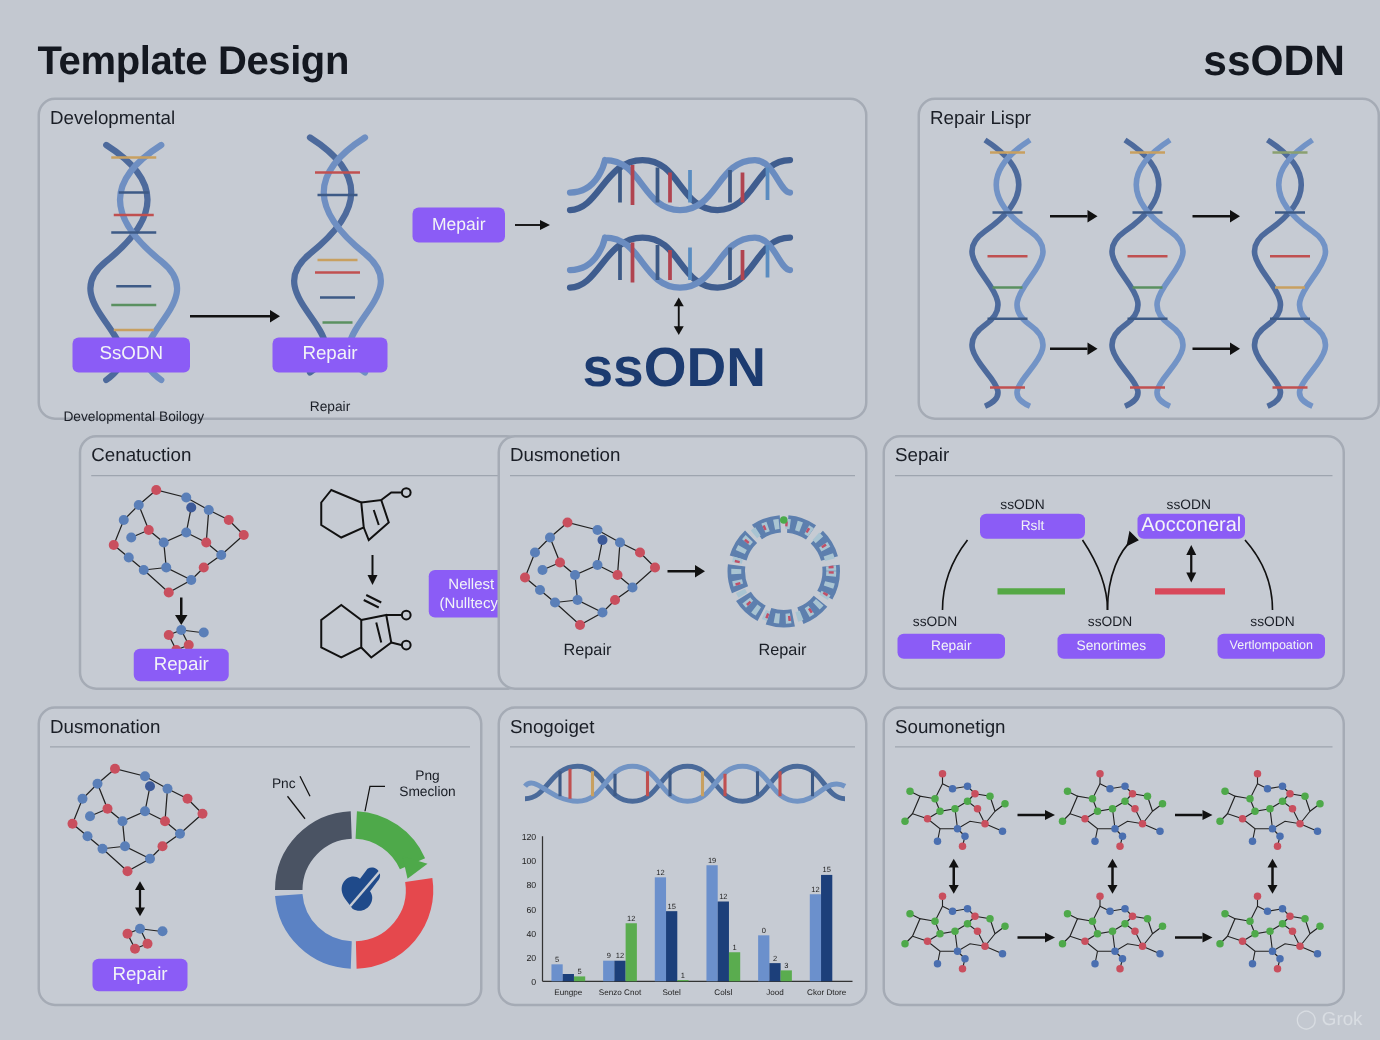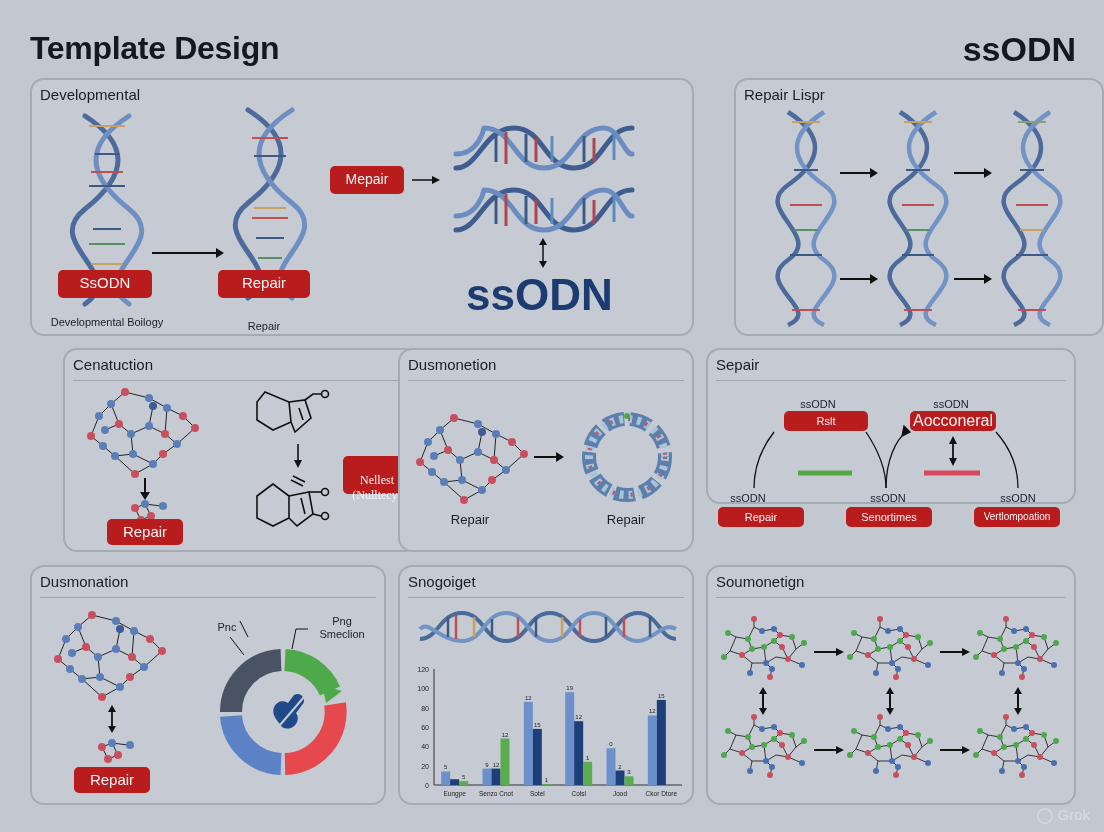--- a/index.html
+++ b/index.html
@@ -15,21 +15,21 @@
   .panel {
     position: absolute;
     border: 2px solid #a5abb5;
     border-radius: 14px;
     background: #c6cbd3;
   }
   .panel-title { position: absolute; left: 8px; top: 6px; font-size: 15px; color: #1a1e26; }
   .panel-rule { position: absolute; left: 8px; right: 8px; top: 30px; height: 1px; background: #9ea5af; }
   .pill {
     position: absolute;
-    background: #b91c1c;
+    background: #8b5cf6;
     color: #f2f4f7;
     border-radius: 5px;
     text-align: center;
     font-size: 14px;
     line-height: 26px;
   }
   .cap { position: absolute; font-size: 12px; color: #1a1e26; text-align: center; }
   svg { position: absolute; overflow: visible; }
   .watermark { position: absolute; right: 14px; bottom: 8px; color: #dde1e6; font-size: 15px; opacity: 0.85; }
 </style>
@@ -70,21 +70,21 @@
       <line x1="16" y1="130" x2="44" y2="130" stroke="#3d5a86"></line>
         <line x1="18" y1="150" x2="42" y2="150" stroke="#5a9060"></line>
     </g>
   </svg>
   <svg width="72" height="10" style="left:120px;top:168px;">
     <line x1="0" y1="5" x2="64" y2="5" stroke="#111" stroke-width="2"></line>
       <polygon points="64,0 72,5 64,10" fill="#111"></polygon>
   </svg>
   <div class="pill" style="left:26px;top:190px;width:94px;height:28px;font-size:15px;">SsODN</div>
   <div class="pill" style="left:186px;top:190px;width:92px;height:28px;font-size:15px;">Repair</div>
-  <div class="cap" style="left:0px;top:236px;width:150px;font-size:11px;">Developmental Boilogy</div>
+  <div class="cap" style="left:0px;top:248px;width:150px;font-size:11px;">Developmental Boilogy</div>
   <div class="cap" style="left:206px;top:240px;width:52px;font-size:11px;">Repair</div>
 
   <div class="pill" style="left:298px;top:86px;width:74px;height:28px;font-size:14px;">Mepair</div>
   <svg width="28" height="10" style="left:380px;top:95px;">
     <line x1="0" y1="5" x2="20" y2="5" stroke="#111" stroke-width="1.5"></line>
       <polygon points="20,1 28,5 20,9" fill="#111"></polygon>
   </svg>
   <svg width="180" height="48" style="left:422px;top:44px;">
     <g fill="none" stroke-width="5" stroke-linecap="round">
       <path d="M2,44 C25,44 30,4 60,4 C90,4 90,44 120,44 C150,44 150,4 178,4" stroke="#3f5d8f"></path>
@@ -250,21 +250,21 @@
     <g stroke="#111" stroke-width="1.6" fill="none">
       <path d="M38,2 L50,8 M36,6 L48,12"></path>
         <path d="M18,10 L2,22 L2,44 L18,52 L34,44 L34,22 Z"></path>
         <path d="M34,22 L54,18 L58,40 L42,52 L34,44 M46,24 L50,40"></path>
       <path d="M54,18 L66,18"></path>
         <circle cx="70" cy="18" r="3.5" fill="#c6cbd3"></circle>
         <path d="M58,40 L66,42"></path>
         <circle cx="70" cy="42" r="3.5" fill="#c6cbd3"></circle>
     </g>
   </svg>
-  <div class="pill" style="left:278px;top:106px;width:68px;height:38px;line-height:15px;padding-top:17px;font-size:12px;font-family:Liberation Serif, serif;">
+  <div class="pill" style="left:278px;top:106px;width:68px;height:38px;line-height:15px;padding-top:4px;font-size:12px;">
     <div>Nellest</div>
     <div>(Nulltecy)</div>
   </div>
 </div>
 
 <div class="panel" style="left:398px;top:348px;width:296px;height:204px;">
   <div class="panel-title">Dusmonetion</div>
   <div class="panel-rule"></div>
   <svg width="120" height="95" style="left:12px;top:60px;">
     <g stroke="#222" stroke-width="1" fill="none">
@@ -302,21 +302,21 @@
   <svg width="110" height="110" style="left:172px;top:52px;">
     <circle cx="55" cy="55" r="38" fill="none" stroke="#5d7fae" stroke-width="14" stroke-dasharray="20 6"></circle>
     <circle cx="55" cy="55" r="38" fill="none" stroke="#a9c4d2" stroke-width="8" stroke-dasharray="4 5"></circle>
     <circle cx="55" cy="55" r="38" fill="none" stroke="#c05068" stroke-width="4" stroke-dasharray="2 16"></circle>
     <circle cx="55" cy="14" r="3" fill="#4aaa4a"></circle>
   </svg>
   <div class="cap" style="left:40px;top:162px;width:60px;font-size:13px;">Repair</div>
   <div class="cap" style="left:196px;top:162px;width:60px;font-size:13px;">Repair</div>
 </div>
 
-<div class="panel" style="left:706px;top:348px;width:370px;height:156px;">
+<div class="panel" style="left:706px;top:348px;width:370px;height:204px;">
   <div class="panel-title">Sepair</div>
   <div class="panel-rule"></div>
   <svg width="370" height="204" style="left:0;top:0;">
     <g stroke="#111" stroke-width="1.3" fill="none">
       <path d="M66,82 C52,100 46,118 46,138"></path>
         <path d="M158,82 C170,100 178,118 178,138"></path>
       <path d="M178,138 C178,110 188,90 198,82"></path>
         <polygon points="196,76 202,82 194,86" fill="#111"></polygon>
       <path d="M288,82 C304,100 310,118 310,138"></path>
     </g>

